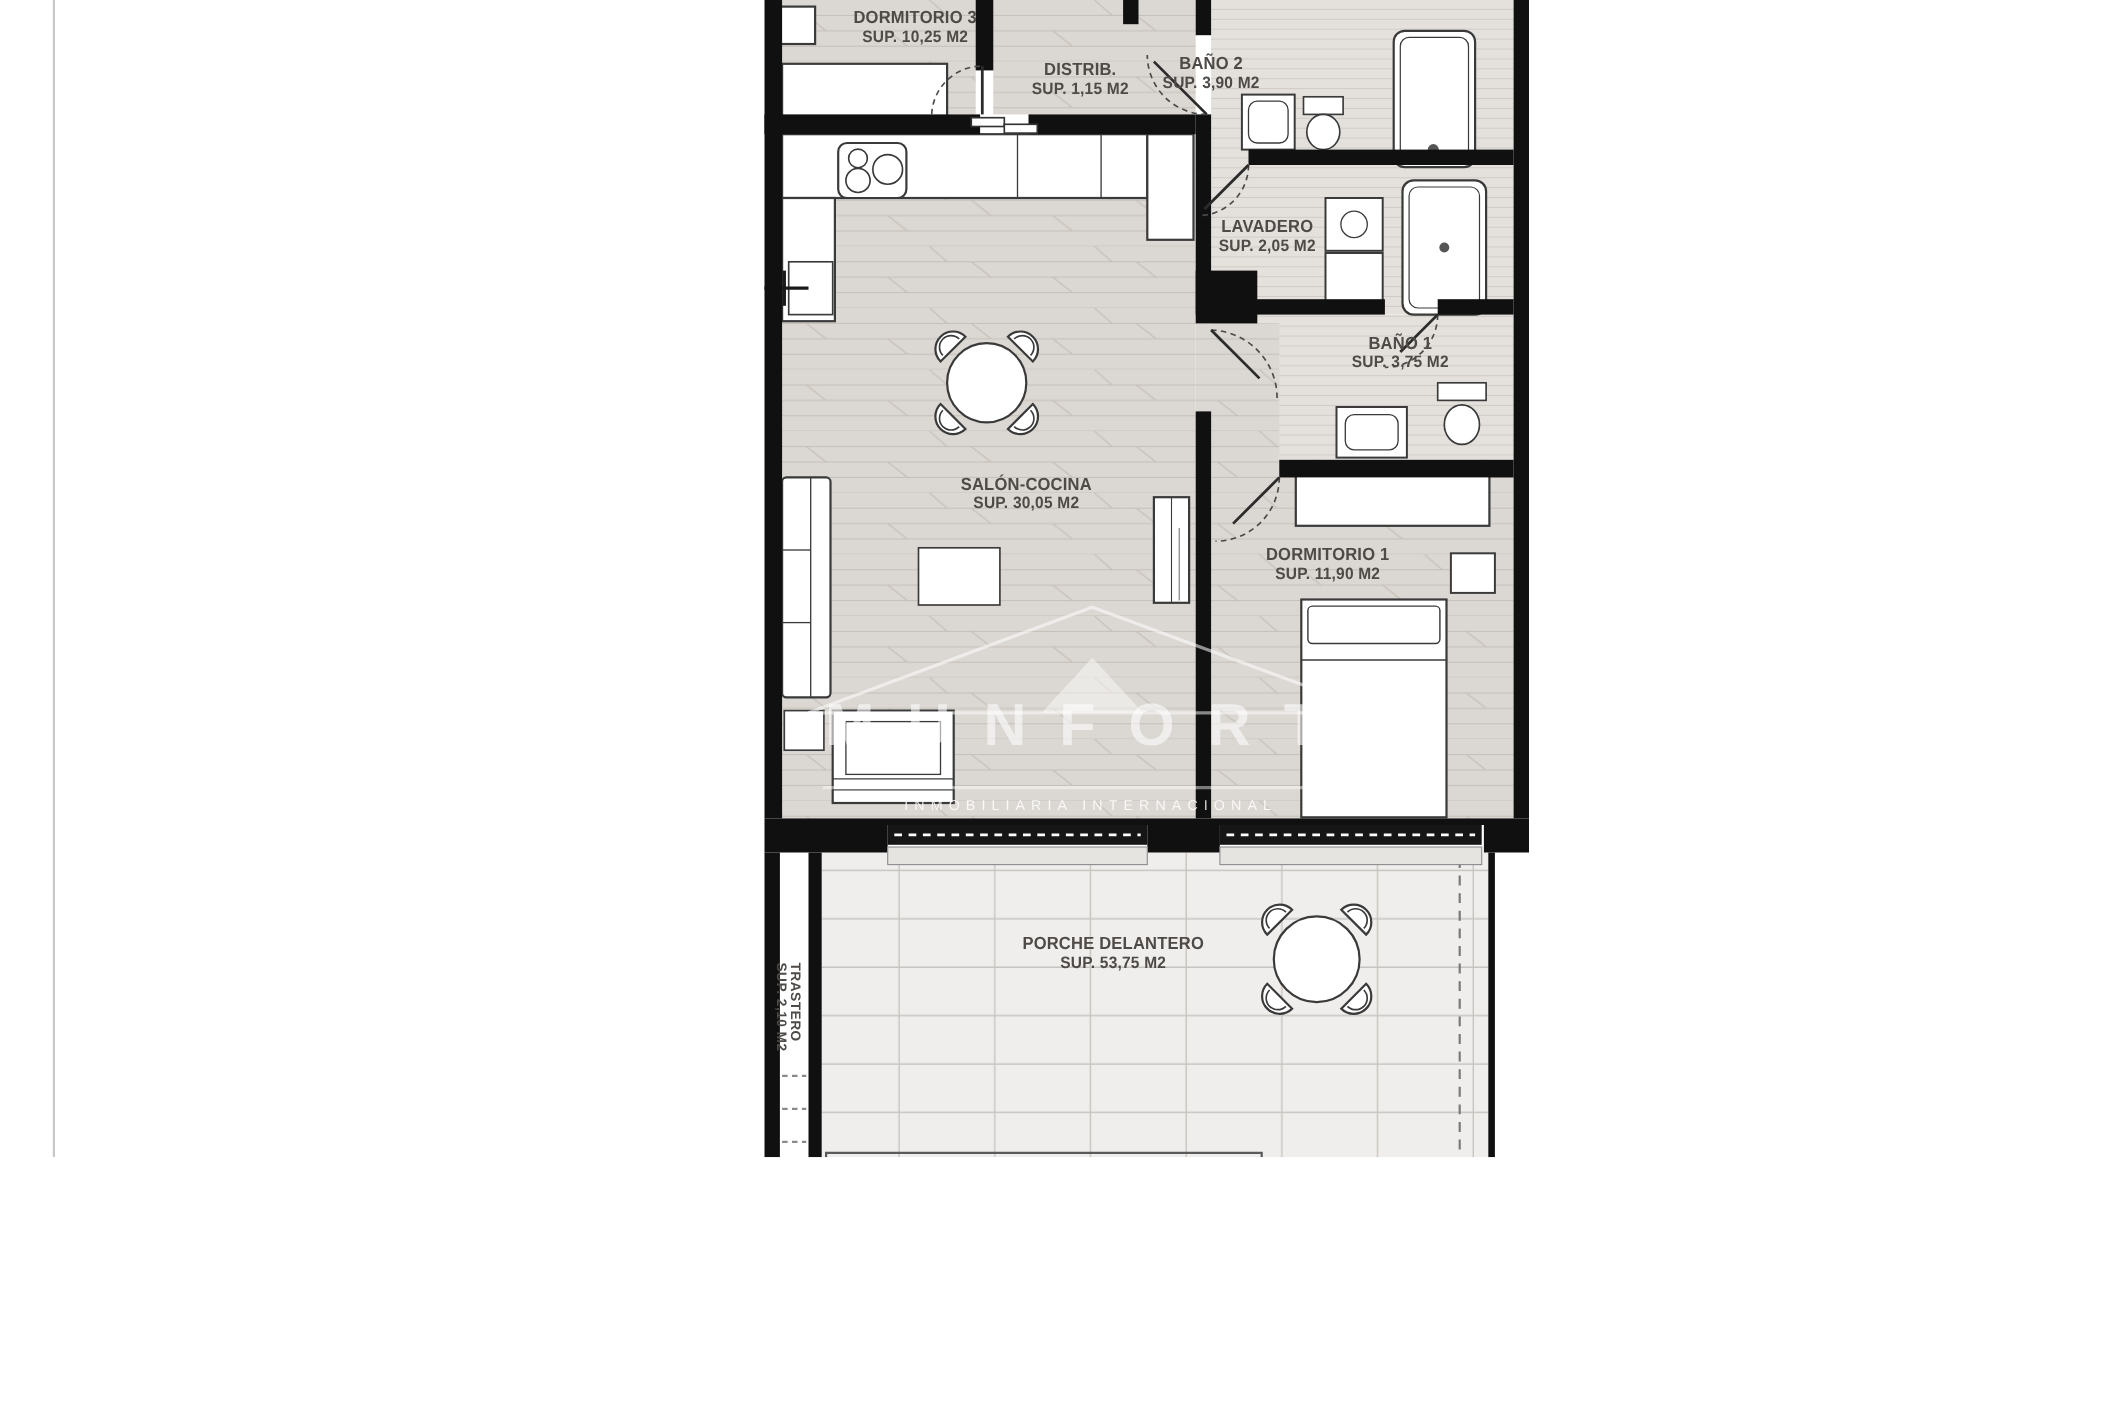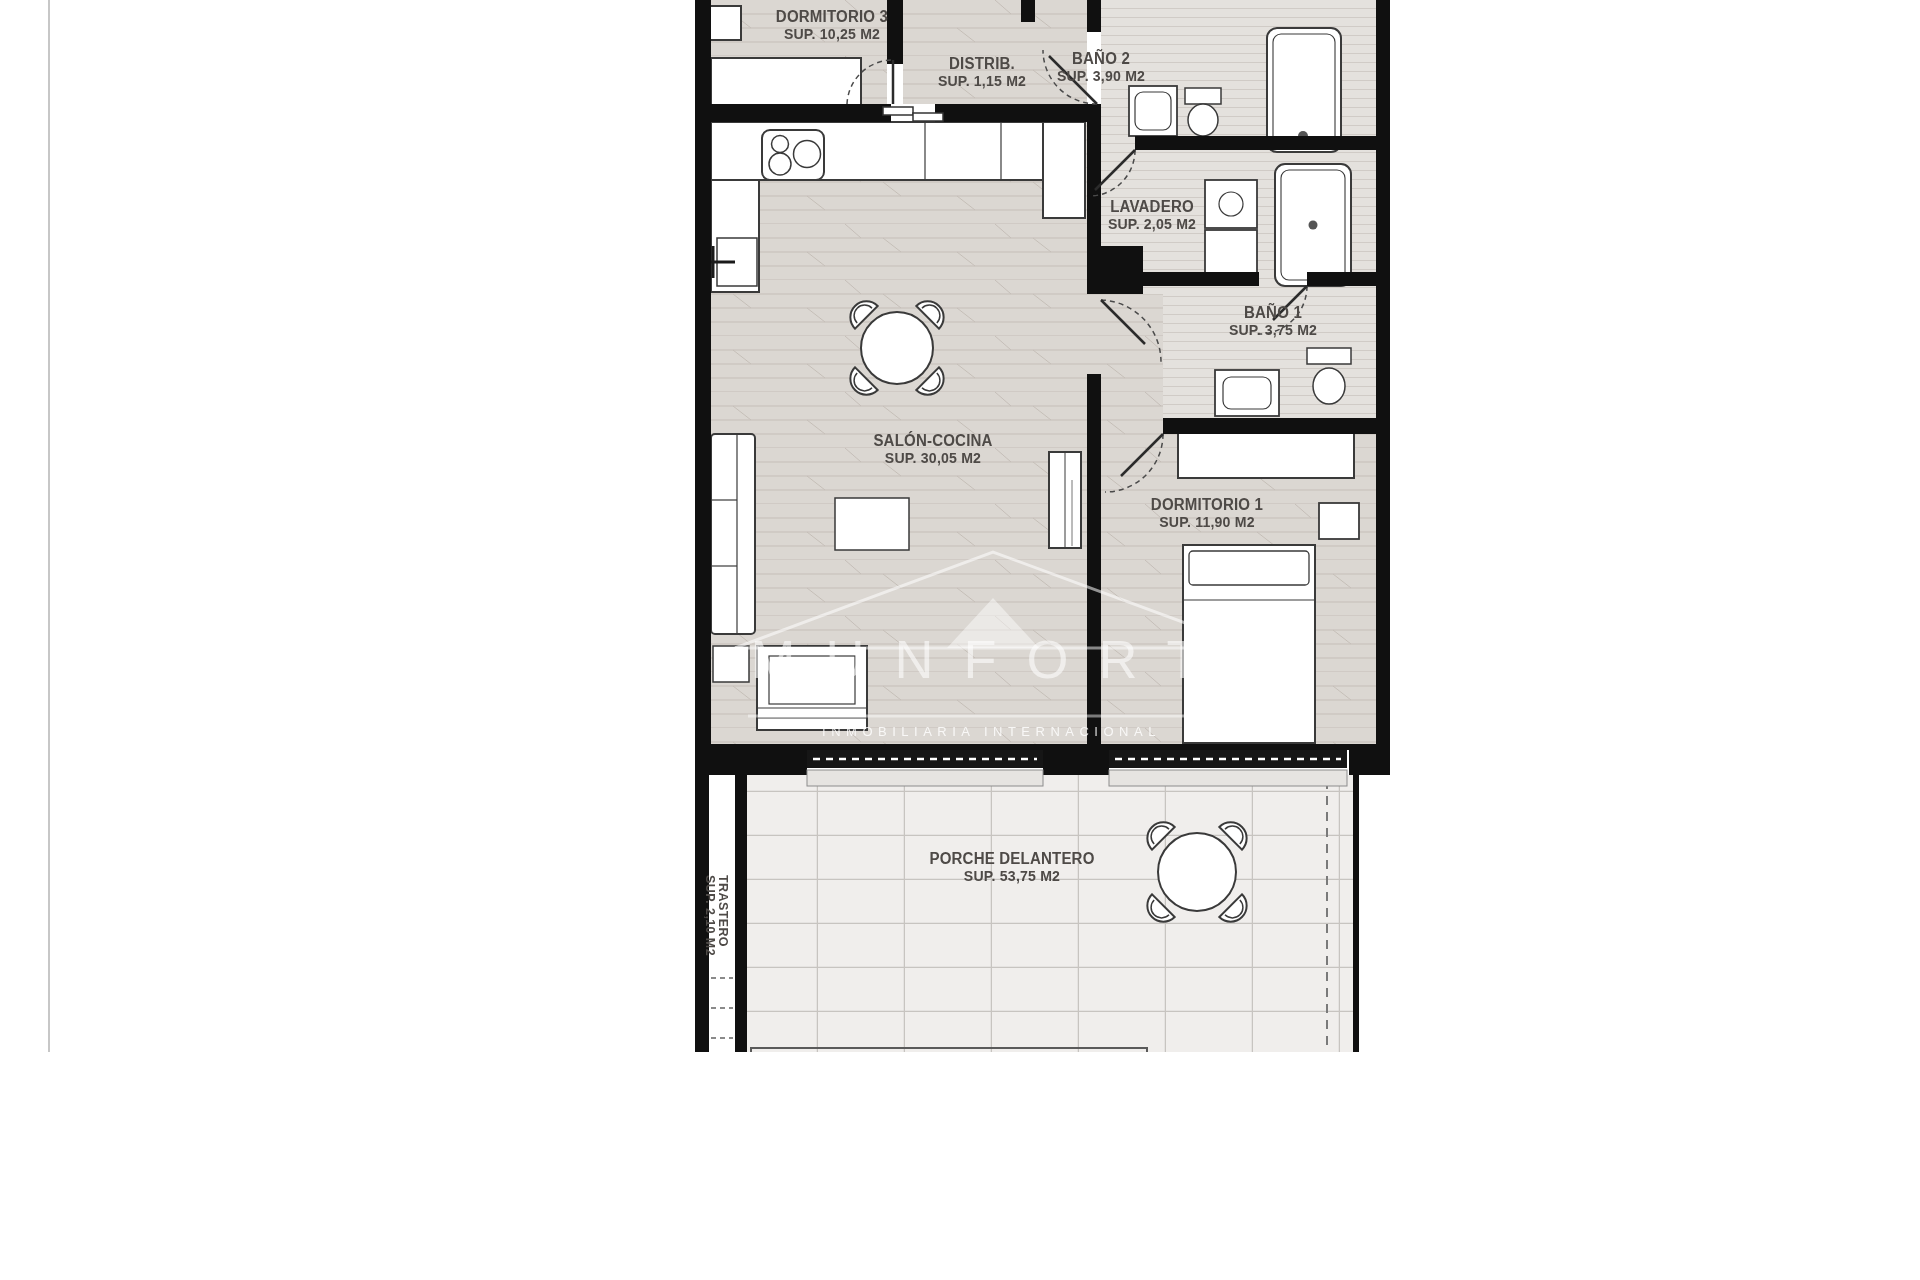--- a/index.html
+++ b/index.html
@@ -8,21 +8,21 @@
   .page-edge{position:absolute;left:13px;top:0;width:2px;height:1280px;background:#bdbdbd;opacity:.85;}
   .plan-svg{position:absolute;left:0;top:0;}
   .room-label{position:absolute;transform:translateX(-50%) scaleX(.94);transform-origin:center top;
               text-align:center;font-weight:700;font-size:16px;line-height:17px;color:#4e4a47;
               letter-spacing:.2px;white-space:nowrap;}
   .room-label .area{font-size:15px;}
   .vlabel{position:absolute;writing-mode:vertical-rl;text-orientation:sideways;
           font-weight:700;font-size:12.5px;line-height:13px;color:#4e4a47;letter-spacing:.4px;
           white-space:nowrap;}
   .wm-brand{position:absolute;left:940px;top:628px;transform:translateX(-50%);
-            font-size:54px;font-weight:400;letter-spacing:30px;padding-left:30px;
+            font-size:54px;font-weight:700;letter-spacing:30px;padding-left:30px;
             color:rgba(255,255,255,0.58);white-space:nowrap;}
   .wm-sub{position:absolute;left:954px;top:724px;transform:translateX(-50%);
           font-size:13px;font-weight:400;letter-spacing:5.5px;padding-left:5px;
           color:rgba(255,255,255,0.82);white-space:nowrap;}
   .scale-label{position:absolute;left:74px;top:1177px;font-size:26px;font-weight:600;
                letter-spacing:2px;color:#d9a24b;transform:scaleX(.95);transform-origin:left top;}
   .north-n{position:absolute;left:112px;top:1238px;transform:translateX(-50%);
            font-size:50px;font-weight:400;color:#232323;}
 </style>
 </head>

